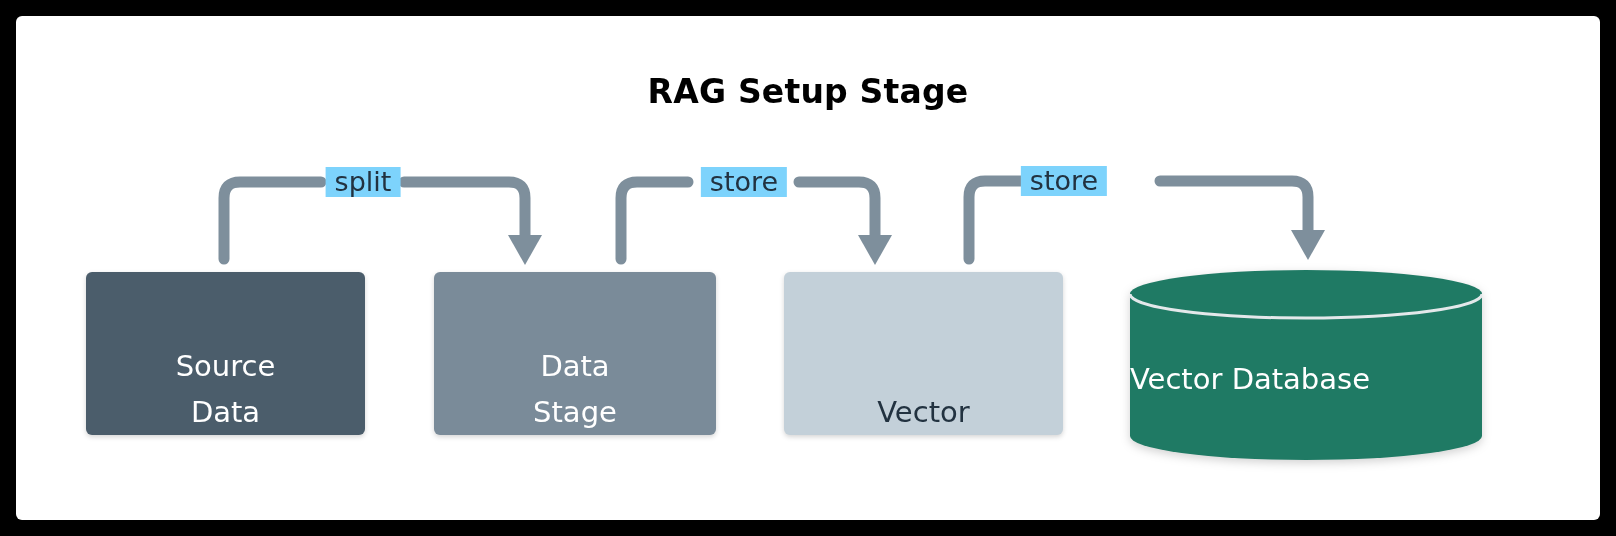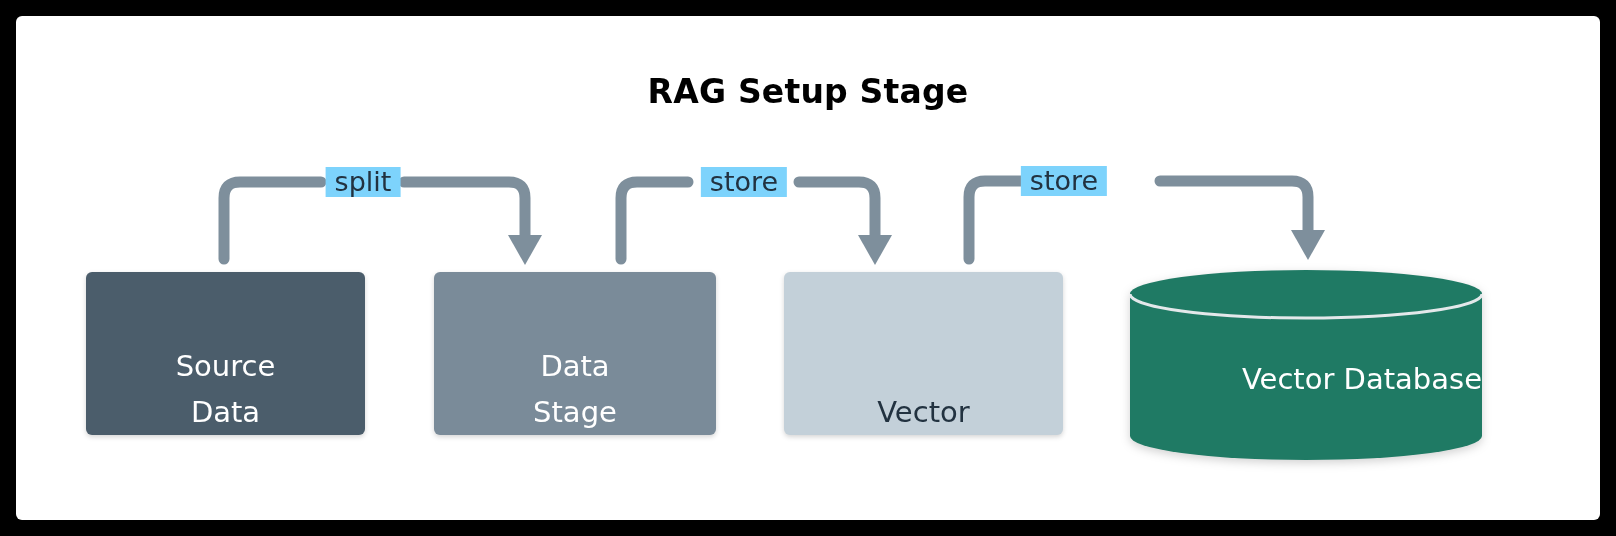--- a/index.html
+++ b/index.html
@@ -84,21 +84,21 @@
 
   
   #db-node {
     position: absolute;
   }
   #db-label {
     position: absolute;
     left: 0;
     width: 100%;
     top: 92px;
-    text-align: right;
+    text-align: left;
     font-size: 29px;
     color: #ffffff;
     line-height: 34px;
   }
 </style>
 </head>
 <body>
 
 <div id="frame">
   <div id="canvas">

